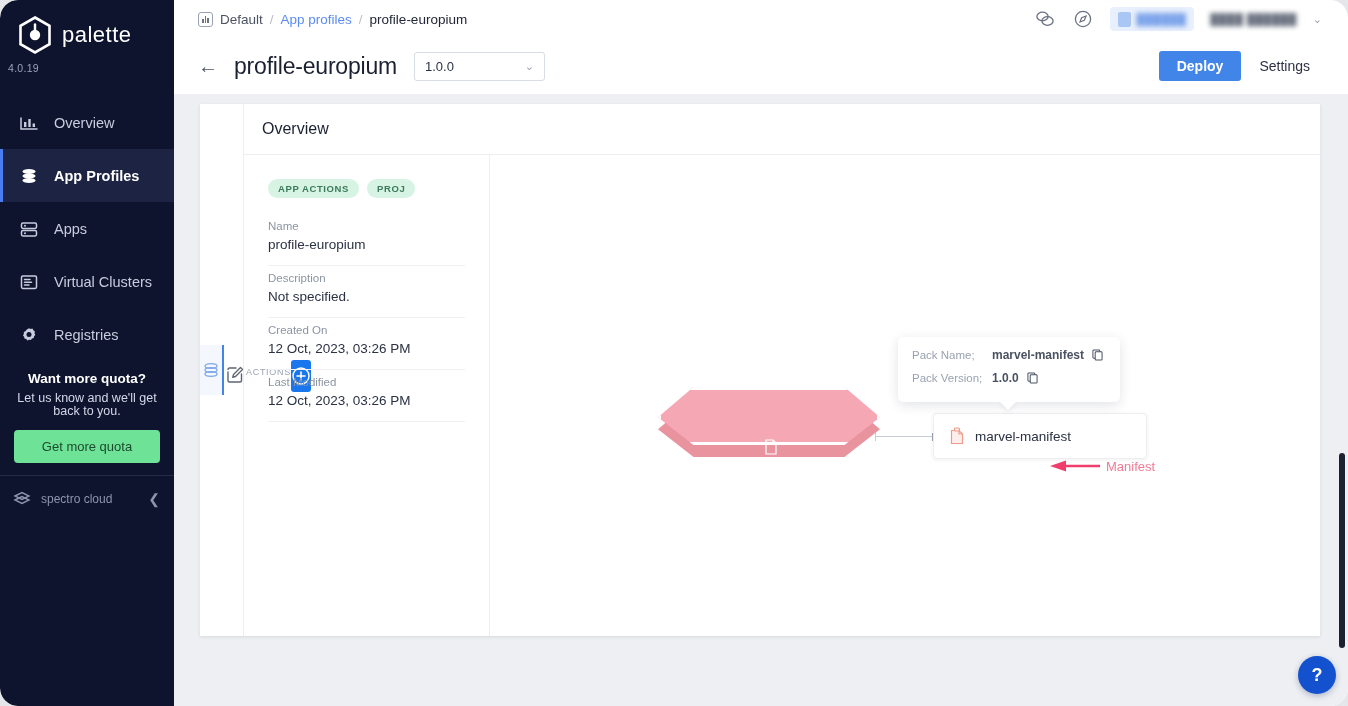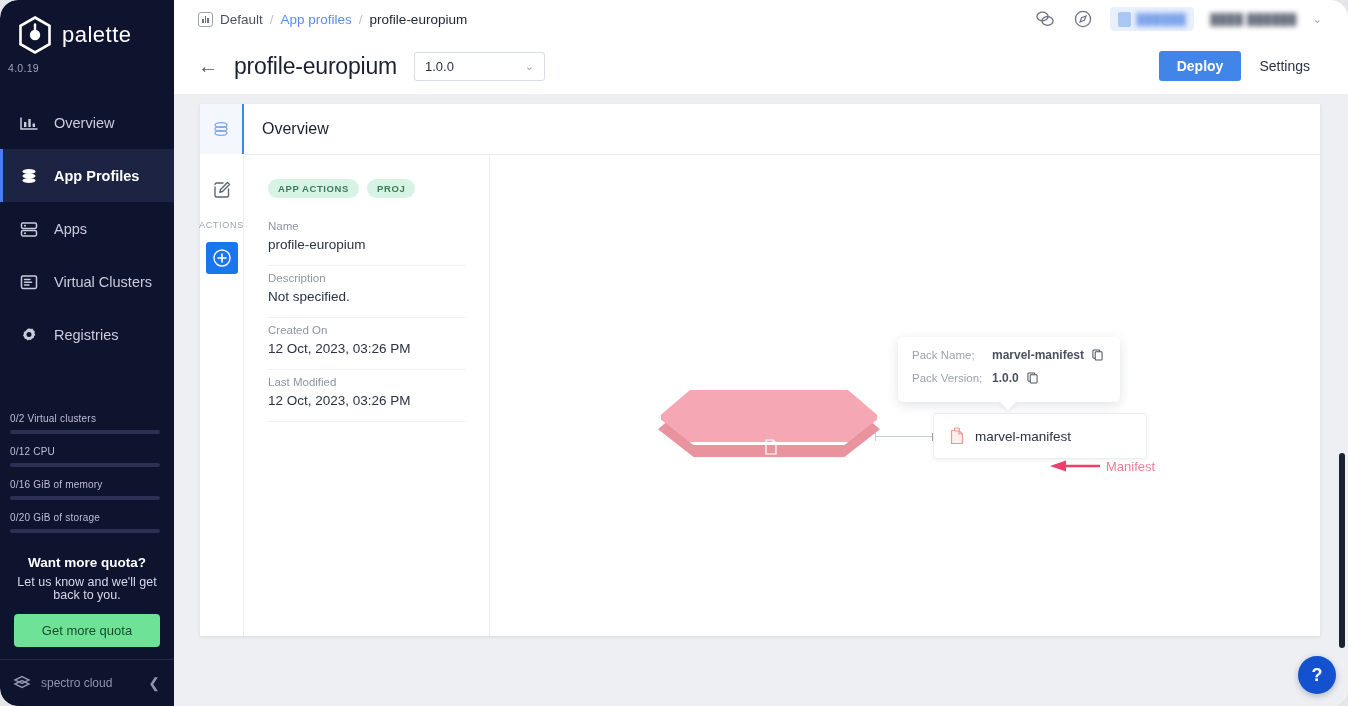--- a/index.html
+++ b/index.html
@@ -187,21 +187,21 @@
   }
   .card {
     position: absolute; left: 26px; top: 10px;
     width: 1120px; height: 532px;
     background: #ffffff;
     box-shadow: 0 1px 3px rgba(30,40,60,.10);
     display: flex;
   }
   .rail {
     width: 44px; border-right: 1px solid #eceef1;
-    display: flex; flex-direction: column; align-items: center;
+    display: flex; align-items: center;
     flex: none; background: #fff;
   }
   .rail-tab {
     width: 44px; height: 50px; display: flex;
     align-items: center; justify-content: center;
     cursor: pointer; background: #f4f7fd;
     border-right: 2px solid #4285e8;
   }
   .rail-edit {
     width: 44px; height: 52px; display: flex;
@@ -409,38 +409,20 @@
       <div class="nav-item">
         <svg class="nav-ico" viewBox="0 0 22 22">
           <path d="M11 4.2 L12.6 5.1 L14.4 4.6 L15.4 6.3 L16.9 7.4 L16.5 9.2 L17.3 10.9 L16 12.2 L15.8 14 L14 14.6 L12.9 16 L11.1 15.7 L9.4 16.4 L8.2 15 L6.5 14.6 L6.1 12.8 L5 11.4 L5.9 9.8 L5.8 8 L7.5 7.3 L8.5 5.8 Z" fill="#c7ccde"></path>
           <circle cx="11" cy="10.4" r="2.5" fill="#0f142e"></circle>
         </svg>
         <span>Registries</span>
       </div>
 
     </nav>
 
-    <div class="quota">
-      <div class="quota-row">
-        <div class="quota-label">0/2 Virtual clusters</div>
-        <div class="quota-bar"></div>
-      </div>
-      <div class="quota-row">
-        <div class="quota-label">0/12 CPU</div>
-        <div class="quota-bar"></div>
-      </div>
-      <div class="quota-row">
-        <div class="quota-label">0/16 GiB of memory</div>
-        <div class="quota-bar"></div>
-      </div>
-      <div class="quota-row">
-        <div class="quota-label">0/20 GiB of storage</div>
-        <div class="quota-bar"></div>
-      </div>
-    </div>
 
     <div class="promo">
       <div class="promo-title">Want more quota?</div>
       <div class="promo-sub">Let us know and we'll get back to you.</div>
       <button class="promo-btn">Get more quota</button>
     </div>
 
     <div class="sb-footer">
       <svg width="20" height="20" viewBox="0 0 20 20">
         <path d="M3 7 L10 3.5 L17 7 L10 10.5 Z" fill="none" stroke="#8d94ad" stroke-width="1.4"></path>

